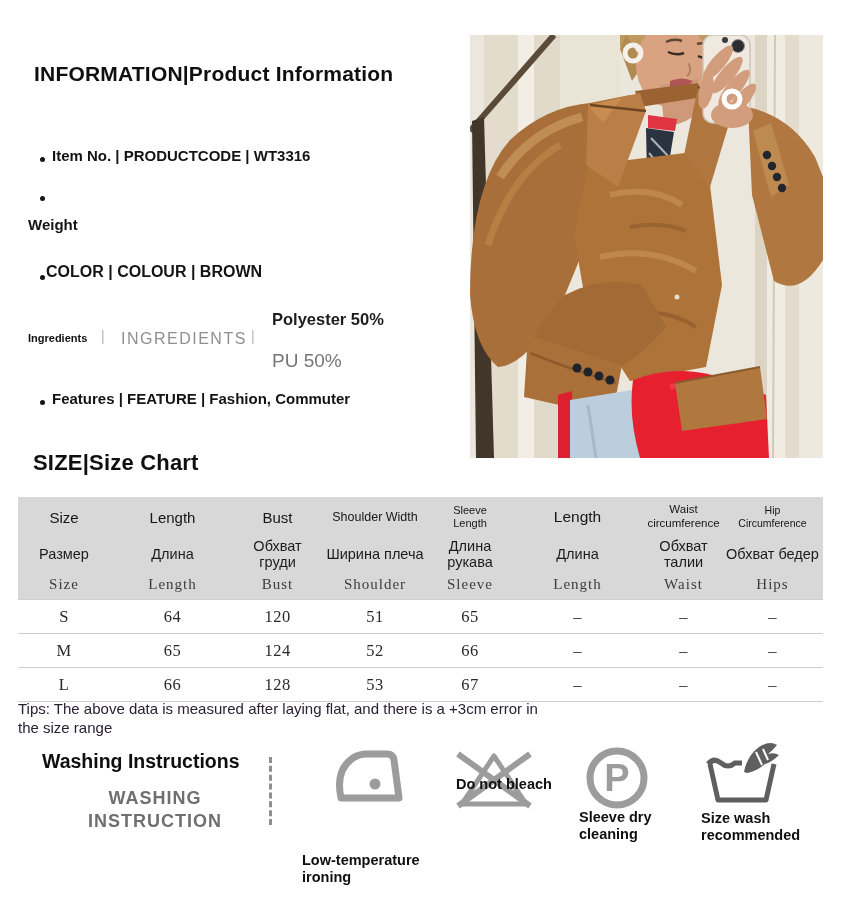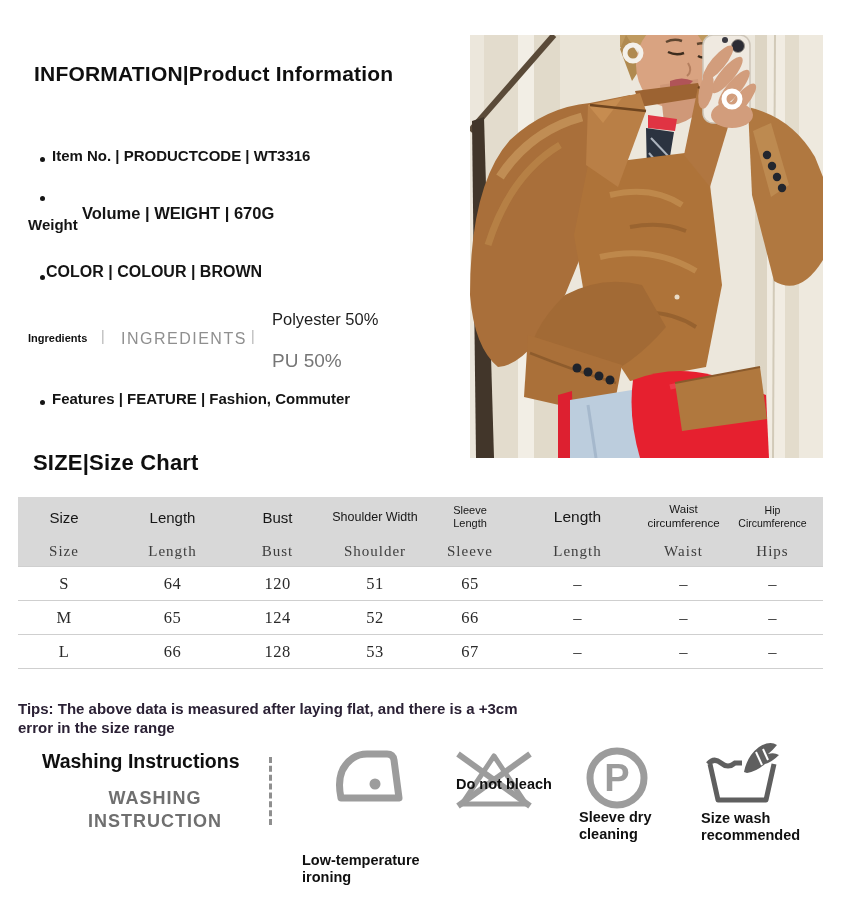--- a/index.html
+++ b/index.html
@@ -17,47 +17,46 @@
   tr.hr1 th.mid{font-size:12.5px;}
   tr.hr1 th.sm{font-size:11px;white-space:pre-line;line-height:1.2;}
   tr.hr1 th.big{font-size:15.5px;}
   tr.hr1 th.left{text-align:left;padding-left:4px;font-size:11.5px;white-space:pre-line;line-height:1.2;}
   tr.hr1 th.left2{text-align:left;padding-left:4px;font-size:10.5px;white-space:pre-line;line-height:1.2;}
   tr.hr2 td{background:#d8d8d8;height:33px;font-size:14.5px;color:#1c1c1c;}
   tr.hr3 td{background:#d8d8d8;height:29px;font-family:"Liberation Serif", serif;font-size:15px;color:#3d3d3d;letter-spacing:1px;}
   tr.dr td{height:33px;font-family:"Liberation Serif", serif;font-size:16.5px;color:#2a2a2a;letter-spacing:.5px;border-top:1px solid #cfcfcf;}
   tr.dr:first-of-type td{border-top:none;}
   tr.dr.last td{border-bottom:1px solid #cfcfcf;}
-  #tips{font-size:15px;font-weight:bold;color:#2b2135;line-height:1.25;width:530px;}
+  #tips{font-size:15px;font-weight:normal;color:#2b2135;line-height:1.25;width:530px;}
   .wash-label{font-size:14.5px;font-weight:bold;color:#101010;line-height:1.18;}
   #wash-sub{font-size:18px;color:#6f6f6f;font-weight:bold;letter-spacing:1px;text-align:center;line-height:1.3;}
   .dashline{width:0;border-left:3px dashed #8f8f8f;}
 </style>
 </head>
 <body>
 
 <div id="canvas">
 
   <div class="abs h1" style="left:34px;top:62px;">INFORMATION|Product Information</div>
 
   <span class="dot" style="left:40px;top:157px;"></span>
   <div class="abs bullet-text" style="left:52px;top:147px;">Item No. | PRODUCTCODE | WT3316</div>
 
   <span class="dot" style="left:40px;top:196px;"></span>
   <div class="abs bullet-text" style="left:28px;top:216px;">Weight</div>
-  <div class="abs bullet-text" style="left:82px;top:204px;font-size:16.5px;">Volume | WEIGHT | 670G</div>
 
   <span class="dot" style="left:40px;top:275px;"></span>
   <div class="abs bullet-text" style="left:46px;top:263px;font-size:16px;">COLOR | COLOUR | BROWN</div>
 
   <div class="abs" style="left:28px;top:332px;font-size:11px;font-weight:bold;">Ingredients</div>
   <div class="abs sep" style="left:101px;top:328px;">|</div>
   <div class="abs" style="left:121px;top:330px;font-size:16px;color:#8f8f8f;letter-spacing:1.5px;">INGREDIENTS</div>
   <div class="abs sep" style="left:251px;top:328px;">|</div>
-  <div class="abs" style="left:272px;top:310px;font-size:16.5px;font-weight:normal;color:#1d1d1d;">Polyester 50%</div>
+  <div class="abs" style="left:272px;top:310px;font-size:16.5px;font-weight:bold;color:#1d1d1d;">Polyester 50%</div>
   <div class="abs" style="left:272px;top:350px;font-size:19px;color:#767676;">PU 50%</div>
 
   <span class="dot" style="left:40px;top:400px;"></span>
   <div class="abs bullet-text" style="left:52px;top:390px;">Features | FEATURE | Fashion, Commuter</div>
 
   <div class="abs" style="left:470px;top:35px;width:353px;height:423px;">
     <svg width="353" height="423" viewBox="0 0 353 423">
 
       <rect width="353" height="423" fill="#ece7dc"></rect>
       <rect x="14" y="0" width="34" height="423" fill="#e3dccd"></rect>
@@ -184,20 +183,30 @@
       <th>Bust</th>
       <th class="mid">Shoulder Width</th>
       <th class="sm">Sleeve
 Length</th>
       <th class="big">Length</th>
       <th class="left">Waist
 circumference</th>
       <th class="left2">Hip
 Circumference</th>
     </tr>
+    <tr class="hr2">
+      <td>Размер</td>
+      <td>Длина</td>
+      <td>Обхват груди</td>
+      <td>Ширина плеча</td>
+      <td>Длина рукава</td>
+      <td>Длина</td>
+      <td>Обхват талии</td>
+      <td>Обхват бедер</td>
+    </tr>
     <tr class="hr3">
       <td>Size</td>
       <td>Length</td>
       <td>Bust</td>
       <td>Shoulder</td>
       <td>Sleeve</td>
       <td>Length</td>
       <td>Waist</td>
       <td>Hips</td>
     </tr>

